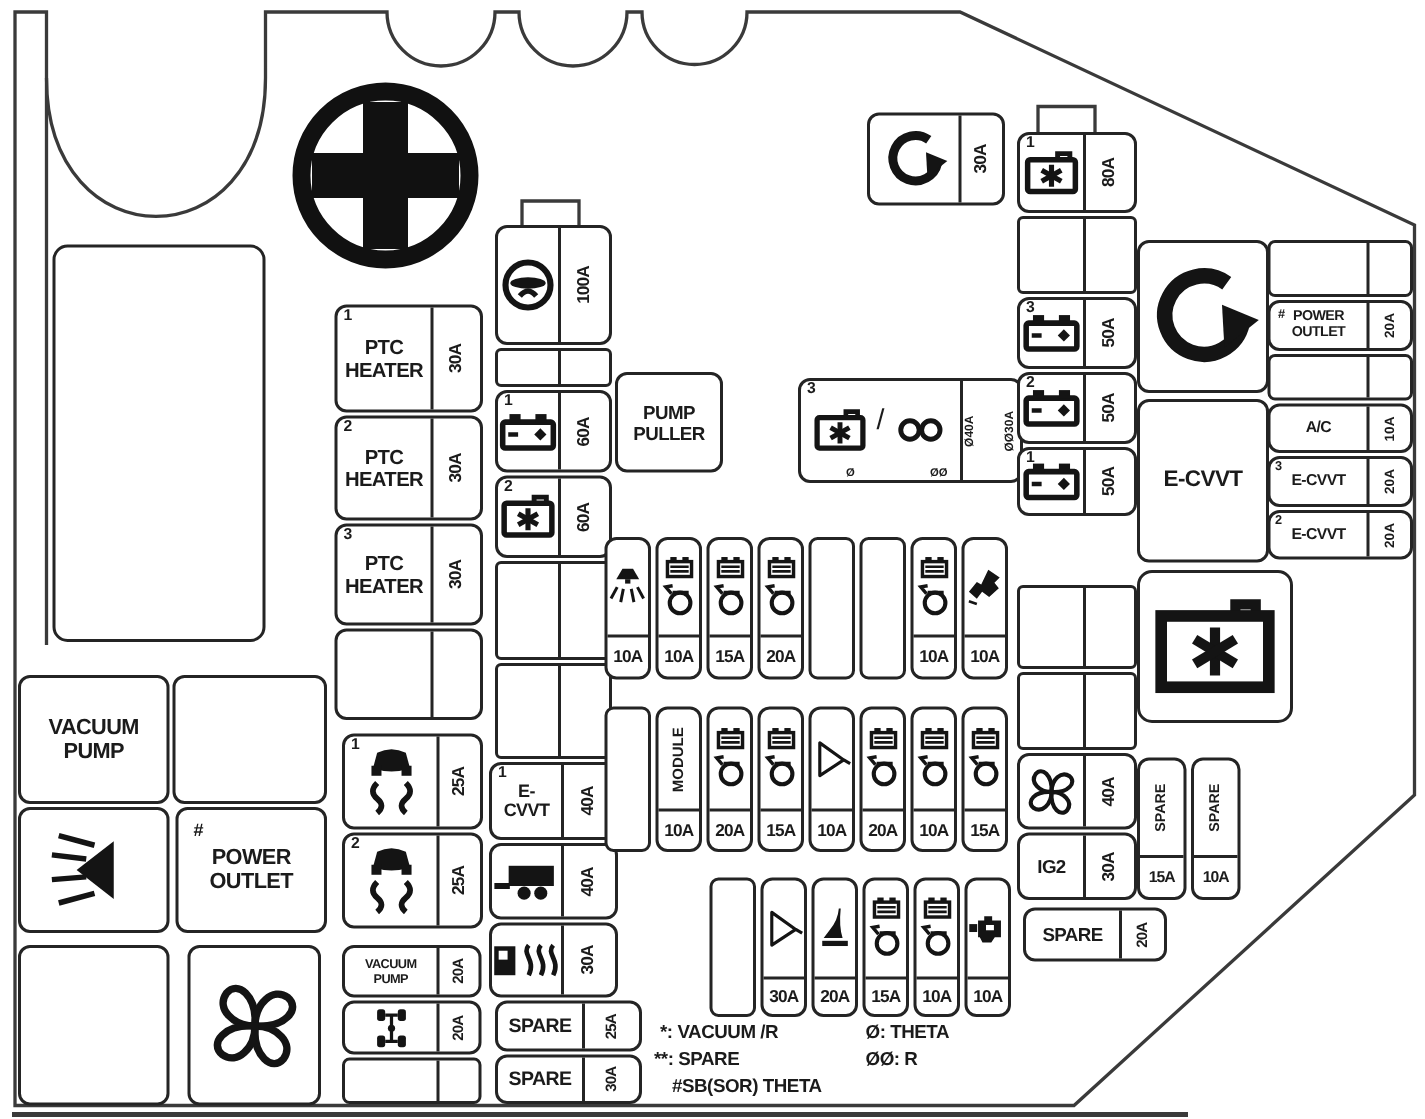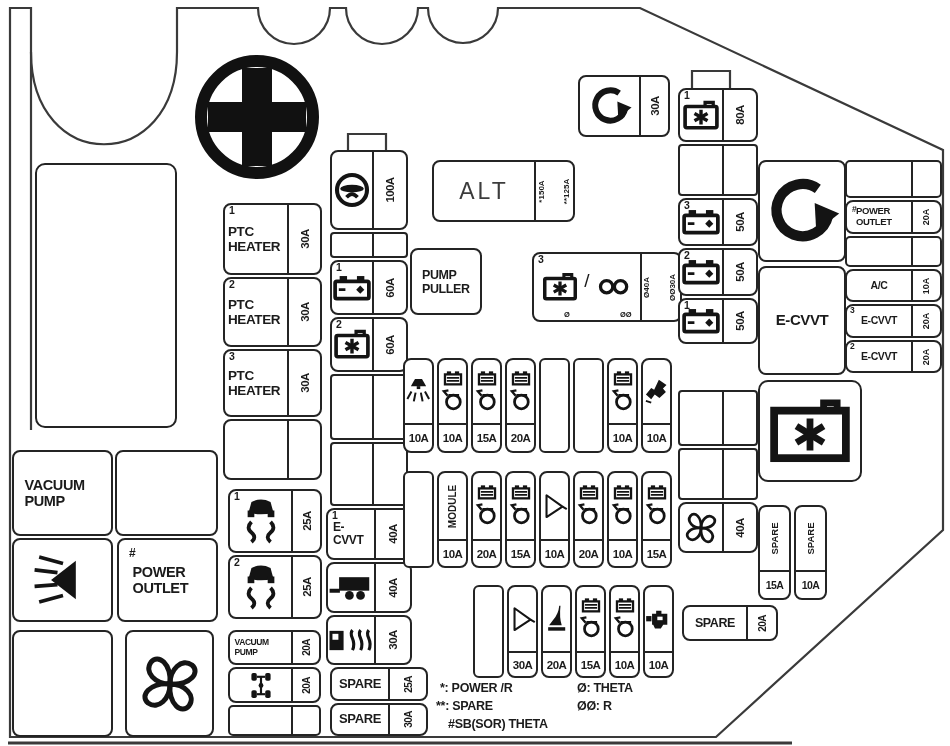--- a/index.html
+++ b/index.html
@@ -9,21 +9,21 @@
   .bx{position:absolute;border:2.4px solid #242424;border-radius:8px;background:#fff;box-sizing:border-box;}
   .vb{display:flex;}
   .vb>.lb{flex:1;position:relative;display:flex;align-items:center;justify-content:center;min-width:0;}
   .vb>.am{border-left:2.2px solid #242424;display:flex;align-items:center;justify-content:center;}
   .gb{display:flex;flex-direction:column;}
   .gb>.ic{flex:1;position:relative;display:flex;align-items:center;justify-content:center;}
   .gb>.am2{border-top:2.2px solid #242424;display:flex;align-items:center;justify-content:center;}
   .amp{font-size:11.5px;font-weight:700;letter-spacing:-0.6px;white-space:nowrap;}
   .rot{display:inline-block;transform:rotate(-90deg);white-space:nowrap;}
   .num{position:absolute;top:0;left:4px;font-size:10.5px;font-weight:700;line-height:1;}
-  .t{font-weight:700;letter-spacing:-0.4px;line-height:1.12;}
+  .t{font-weight:700;letter-spacing:-0.4px;text-align:center;line-height:1.12;}
   .legend{position:absolute;font-size:12.5px;font-weight:700;letter-spacing:-0.3px;white-space:nowrap;}
   svg{color:#141414;}
 </style>
 </head>
 <body>
 
 <svg width="0" height="0" style="position:absolute" aria-hidden="true">
   <defs>
     <symbol id="i-bat" viewBox="0 0 48 34">
       <rect x="3.5" y="9" width="41" height="21" rx="2" fill="none" stroke="currentColor" stroke-width="4.5"></rect>
@@ -364,29 +364,20 @@
   <div class="bx" style="left:125px;top:630px;width:89px;height:107px;display:flex;align-items:center;justify-content:center">
     <svg width="76" height="76" viewBox="0 0 52 52">
         <use href="#i-fan"></use>
       </svg>
   </div>
 
   <div class="bx" style="left:410px;top:248px;width:72px;height:67px;display:flex;align-items:center;justify-content:center">
     <span class="t" style="font-size:12.5px;font-weight:600;width:48px">PUMP PULLER</span>
   </div>
 
-  <div class="bx vb" style="left:432px;top:160px;width:143px;height:62px">
-    <div class="lb">
-        <span style="font-size:23px;letter-spacing:3px;font-weight:400;color:#3c3c3c">ALT</span>
-      </div>
-    <div class="am" style="width:37px;gap:2px">
-      <span class="rot" style="font-size:8px;font-weight:700">*150A</span>
-      <span class="rot" style="font-size:8px;font-weight:700">**125A</span>
-    </div>
-  </div>
 
   <div class="bx vb" style="left:532px;top:252px;width:150px;height:70px">
     <div class="lb" style="gap:6px">
       <span class="num">3</span>
       <svg width="36" height="30" viewBox="0 0 46 38">
           <use href="#i-bats"></use>
         </svg>
       <span style="font-size:19px;font-weight:400;transform:translateY(-6px)">/</span>
       <svg width="36" height="25" viewBox="0 0 44 30">
           <use href="#i-coil"></use>
@@ -470,20 +461,28 @@
   <div class="bx vb" style="left:678px;top:502px;width:80px;height:51px">
     <div class="lb">
         <svg width="44" height="44" viewBox="0 0 52 52">
           <use href="#i-fan"></use>
         </svg>
       </div>
     <div class="am" style="width:32px">
         <span class="amp rot">40A</span>
       </div>
   </div>
+  <div class="bx vb" style="left:678px;top:555px;width:80px;height:45px">
+    <div class="lb">
+        <span class="t" style="font-size:12.5px">IG2</span>
+      </div>
+    <div class="am" style="width:32px">
+        <span class="amp rot">30A</span>
+      </div>
+  </div>
 
   <div class="bx vb" style="left:682px;top:605px;width:96px;height:36px">
     <div class="lb">
         <span class="t" style="font-size:12.5px">SPARE</span>
       </div>
     <div class="am" style="width:28px">
         <span class="amp rot" style="font-size:10px">20A</span>
       </div>
   </div>
 
@@ -741,19 +740,19 @@
     <div class="ic">
         <svg width="28" height="22" viewBox="0 0 46 36">
           <use href="#i-mot"></use>
         </svg>
       </div>
     <div class="am2" style="height:23px">
         <span class="amp">10A</span>
       </div>
   </div>
 
-  <div class="legend" style="left:440px;top:681px">*: POWER /R</div>
+  <div class="legend" style="left:440px;top:681px">*: VACUUM /R</div>
   <div class="legend" style="left:577px;top:681px">Ø: THETA</div>
   <div class="legend" style="left:436px;top:699px">**: SPARE</div>
   <div class="legend" style="left:577px;top:699px">ØØ: R</div>
   <div class="legend" style="left:448px;top:717px">#SB(SOR) THETA</div>
 
 </div>
 
 </body></html>

